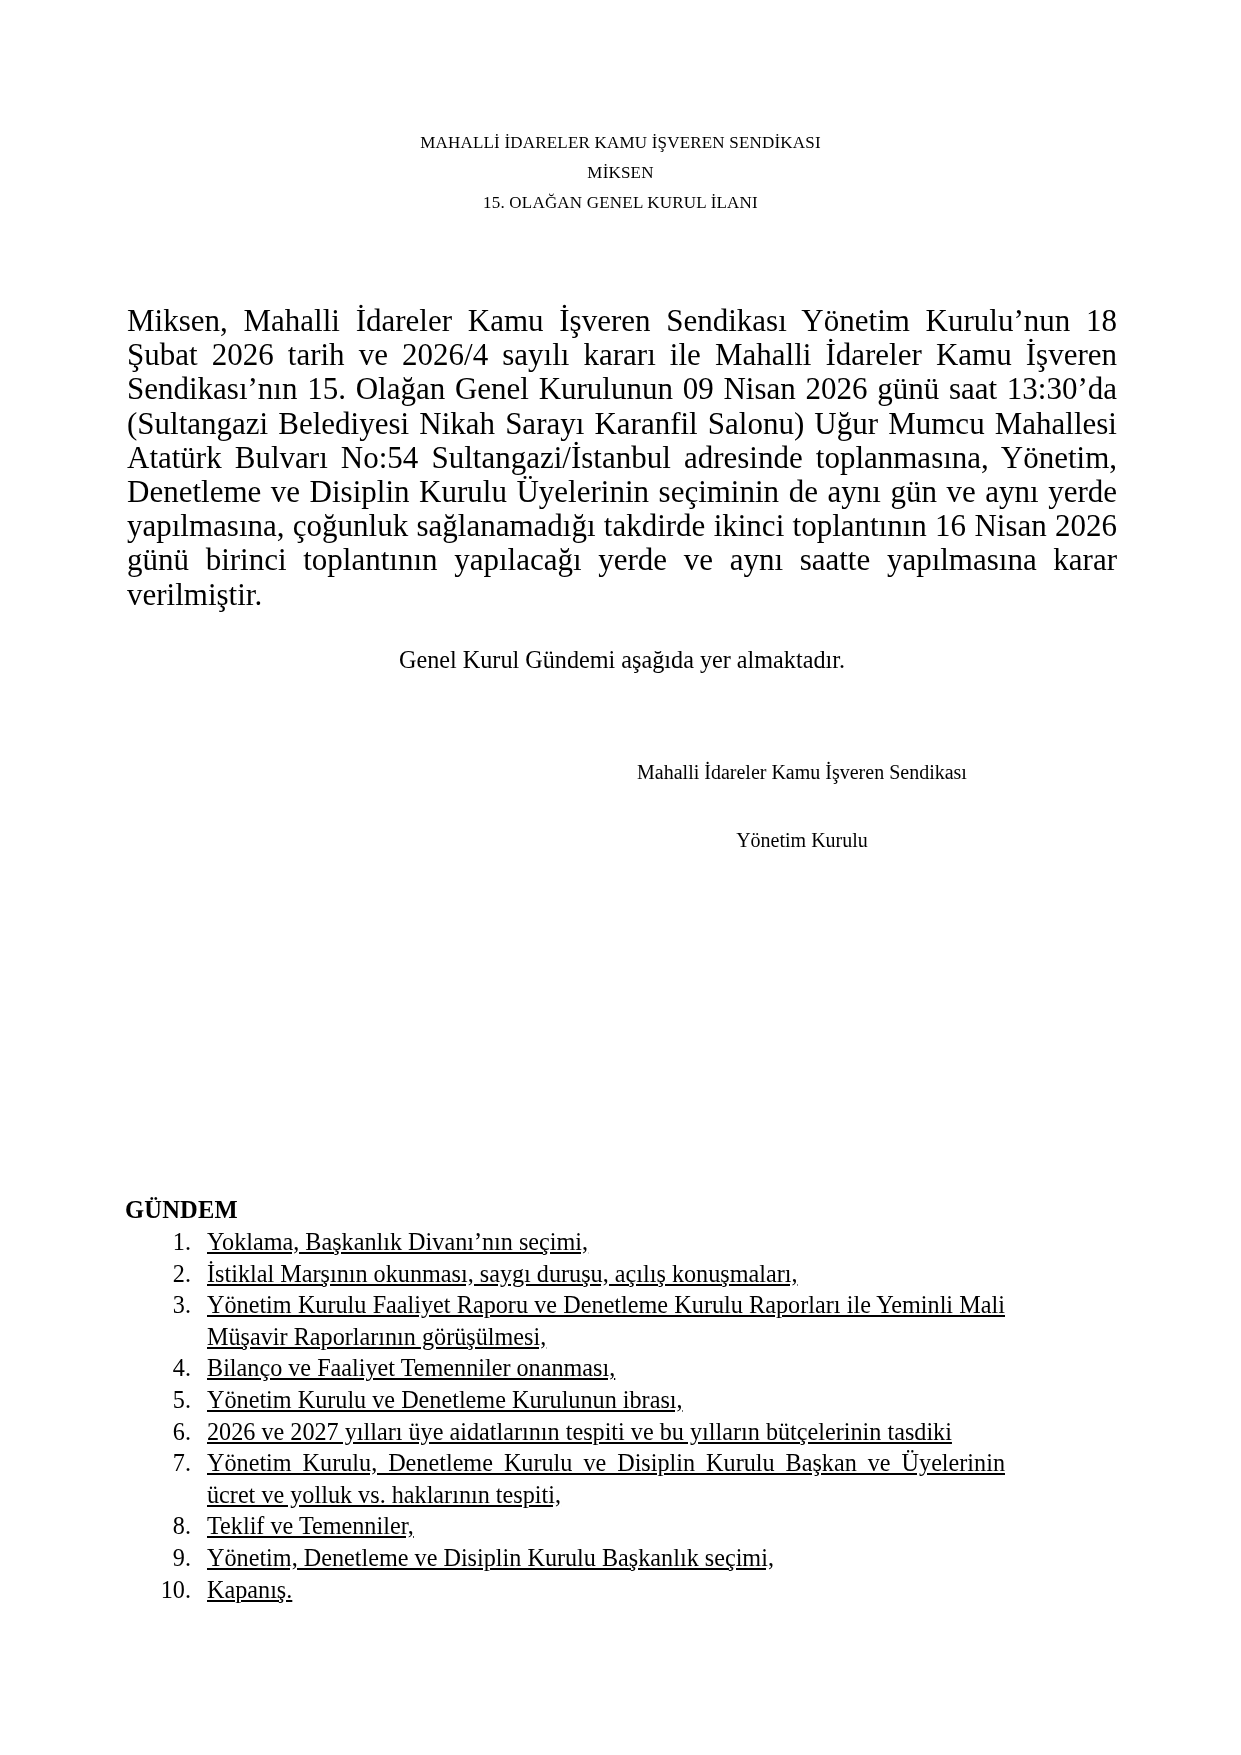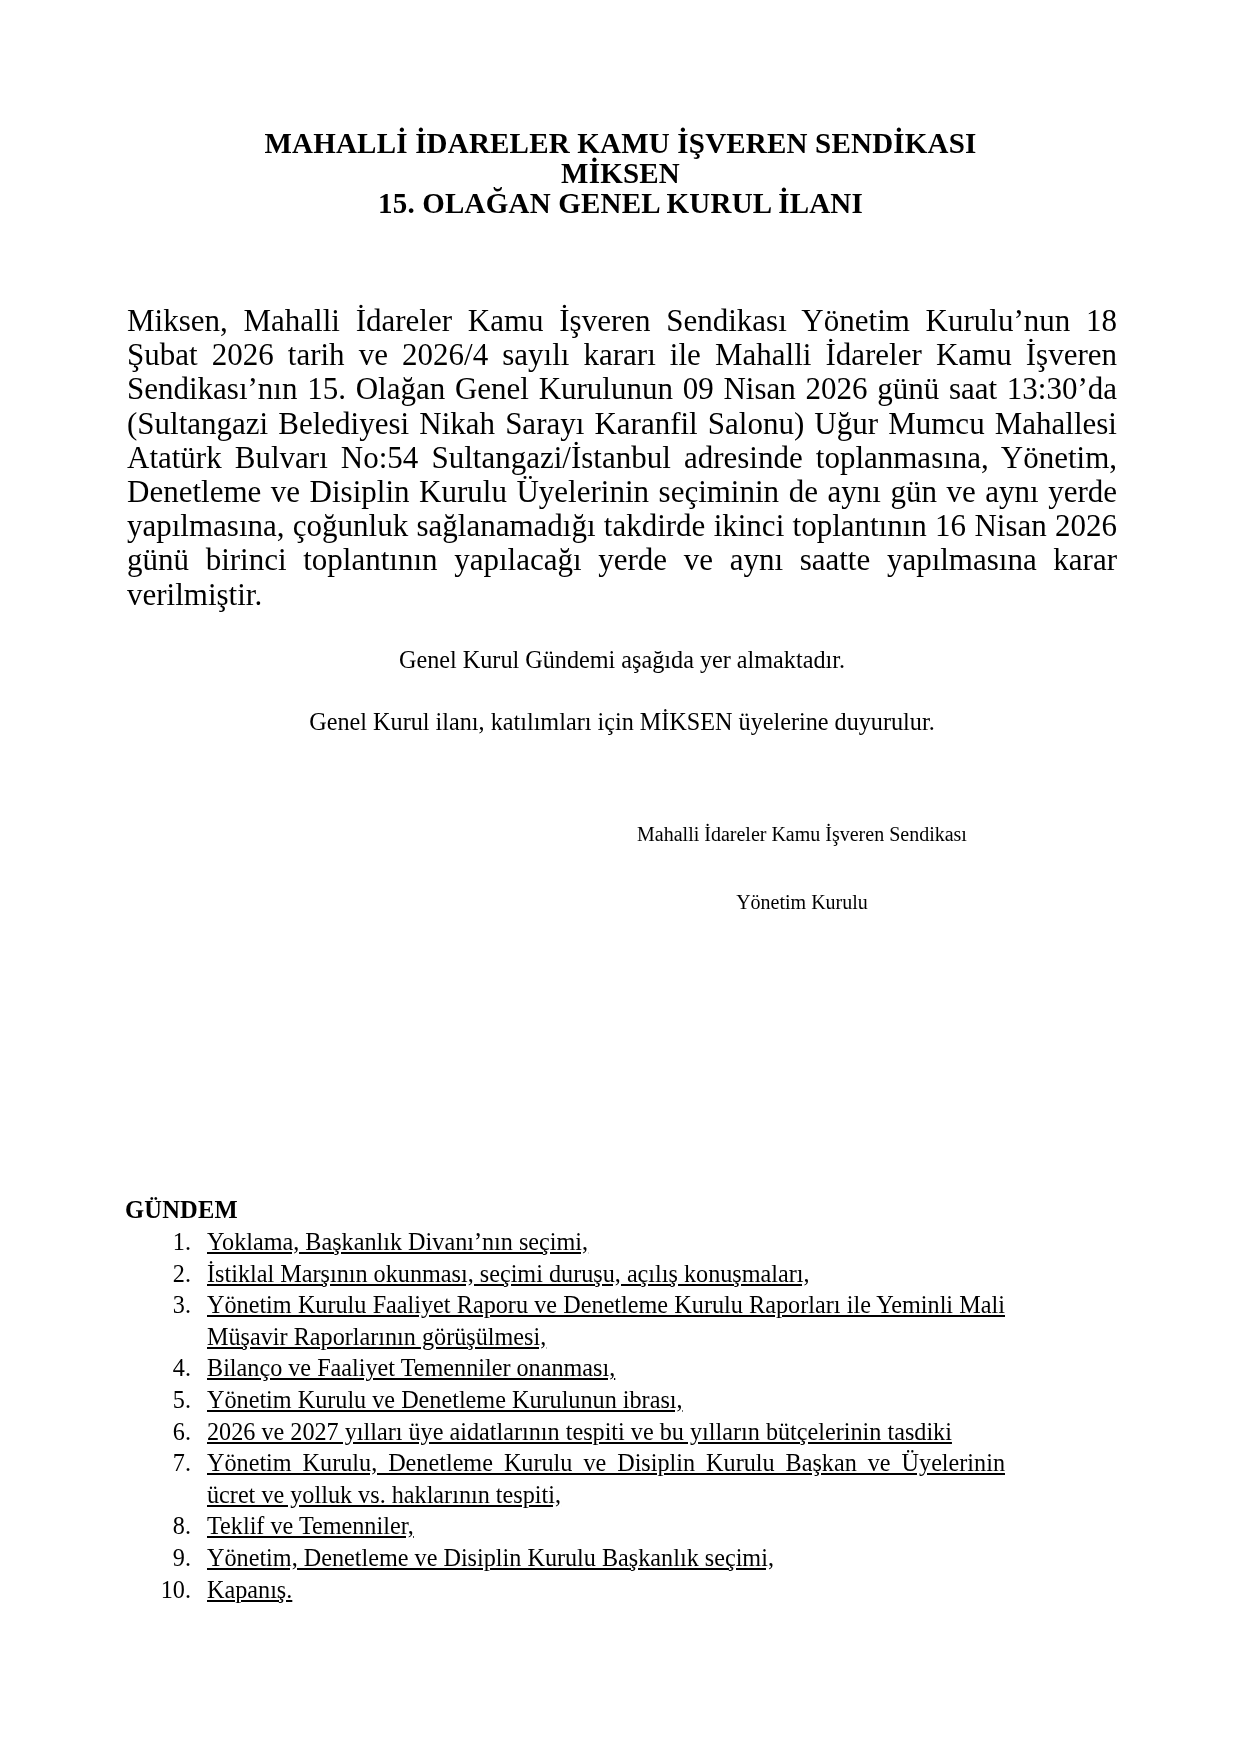--- a/index.html
+++ b/index.html
@@ -19,22 +19,22 @@
     position: absolute;
     inset: 0;
     padding: 0;
   }
   
   .title-block {
     margin-top: 128px;
     text-align: center;
   }
   .title-line {
-    font-weight: bold;
-    font-size: 29px;
+    font-weight: normal;
+    font-size: 17px;
     line-height: 30px;
     letter-spacing: 0.2px;
     white-space: nowrap;
   }
   
   .body-wrap {
     margin: 0 auto;
     width: 990px;
     padding-left: 3px;
   }
@@ -111,33 +111,32 @@
 
   <div class="title-block">
     <div class="title-line">MAHALLİ İDARELER KAMU İŞVEREN SENDİKASI</div>
     <div class="title-line">MİKSEN</div>
     <div class="title-line">15. OLAĞAN GENEL KURUL İLANI</div>
   </div>
 
   <div class="body-wrap">
     <p class="intro-para">Miksen, Mahalli İdareler Kamu İşveren Sendikası Yönetim Kurulu’nun 18 Şubat 2026 tarih ve 2026/4 sayılı kararı ile Mahalli İdareler Kamu İşveren Sendikası’nın 15. Olağan Genel Kurulunun 09 Nisan 2026 günü saat 13:30’da (Sultangazi Belediyesi Nikah Sarayı Karanfil Salonu) Uğur Mumcu Mahallesi Atatürk Bulvarı No:54 Sultangazi/İstanbul adresinde toplanmasına, Yönetim, Denetleme ve Disiplin Kurulu Üyelerinin seçiminin de aynı gün ve aynı yerde yapılmasına, çoğunluk sağlanamadığı takdirde ikinci toplantının 16 Nisan 2026 günü birinci toplantının yapılacağı yerde ve aynı saatte yapılmasına karar verilmiştir.</p>
     <p class="short-para">Genel Kurul Gündemi aşağıda yer almaktadır.</p>
-    <p class="short-para">Genel Kurul ilanı, katılımları için MİKSEN üyelerine duyurulur.</p>
 
     <div class="signature">
       <div class="sig-line">Mahalli İdareler Kamu İşveren Sendikası</div>
       <div class="sig-line second">Yönetim Kurulu</div>
     </div>
   </div>
 
   <div class="agenda">
     <div class="agenda-heading">GÜNDEM</div>
     <ol class="agenda-list">
       <li class="no-justify">Yoklama, Başkanlık Divanı’nın seçimi,</li>
-      <li class="no-justify">İstiklal Marşının okunması, seçimi duruşu, açılış konuşmaları,</li>
+      <li class="no-justify">İstiklal Marşının okunması, saygı duruşu, açılış konuşmaları,</li>
       <li class="wrap-item">Yönetim Kurulu Faaliyet Raporu ve Denetleme Kurulu Raporları ile Yeminli Mali Müşavir Raporlarının görüşülmesi,</li>
       <li class="no-justify">Bilanço ve Faaliyet Temenniler onanması,</li>
       <li class="no-justify">Yönetim Kurulu ve Denetleme Kurulunun ibrası,</li>
       <li class="no-justify">2026 ve 2027 yılları üye aidatlarının tespiti ve bu yılların bütçelerinin tasdiki</li>
       <li class="wrap-item">Yönetim Kurulu, Denetleme Kurulu ve Disiplin Kurulu Başkan ve Üyelerinin ücret ve yolluk vs. haklarının tespiti,</li>
       <li class="no-justify">Teklif ve Temenniler,</li>
       <li class="no-justify">Yönetim, Denetleme ve Disiplin Kurulu Başkanlık seçimi,</li>
       <li class="no-justify">Kapanış.</li>
     </ol>
   </div>

